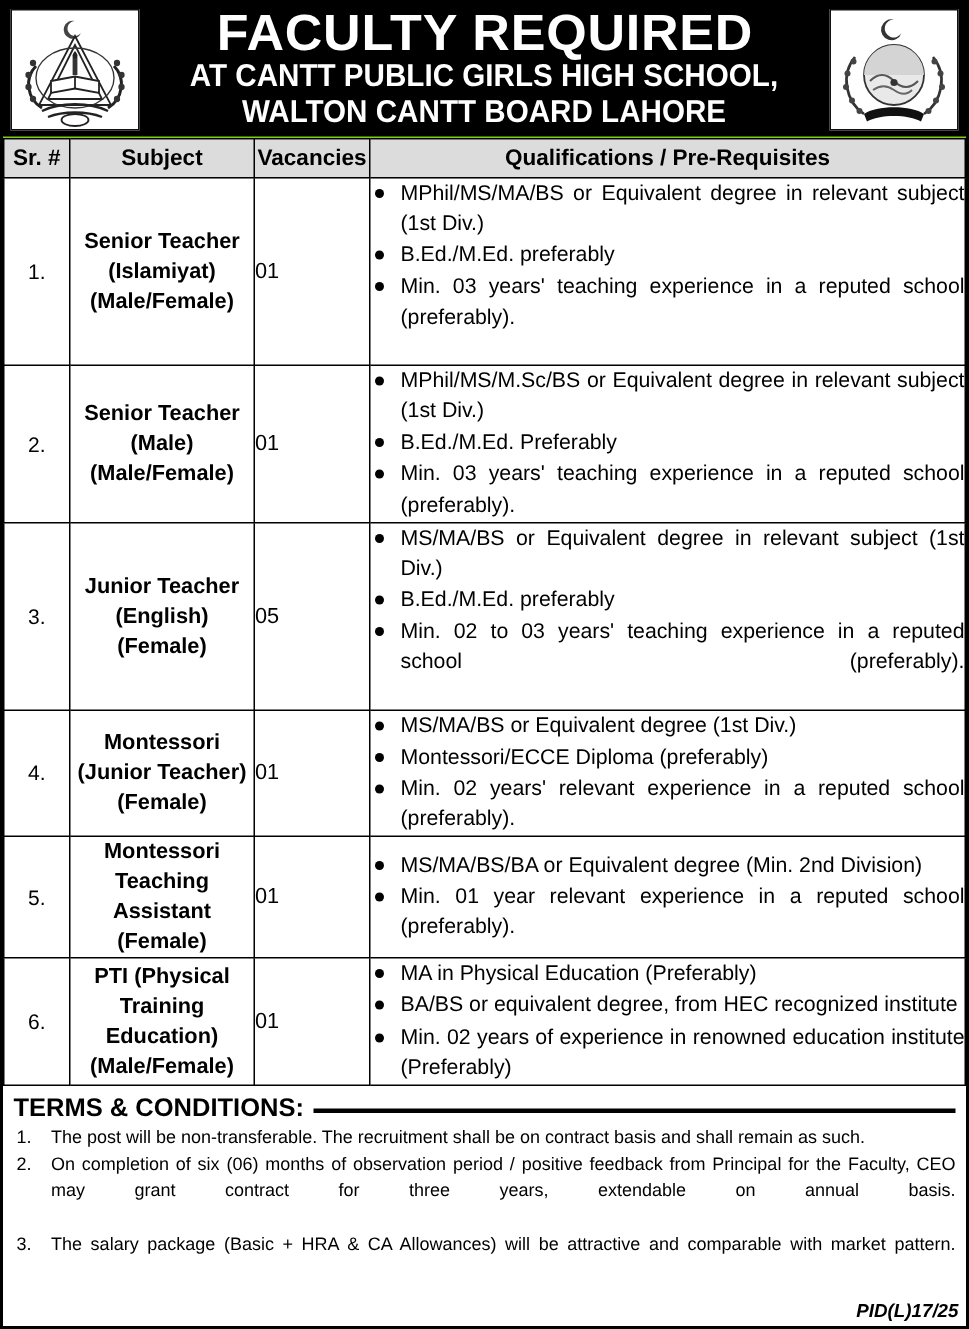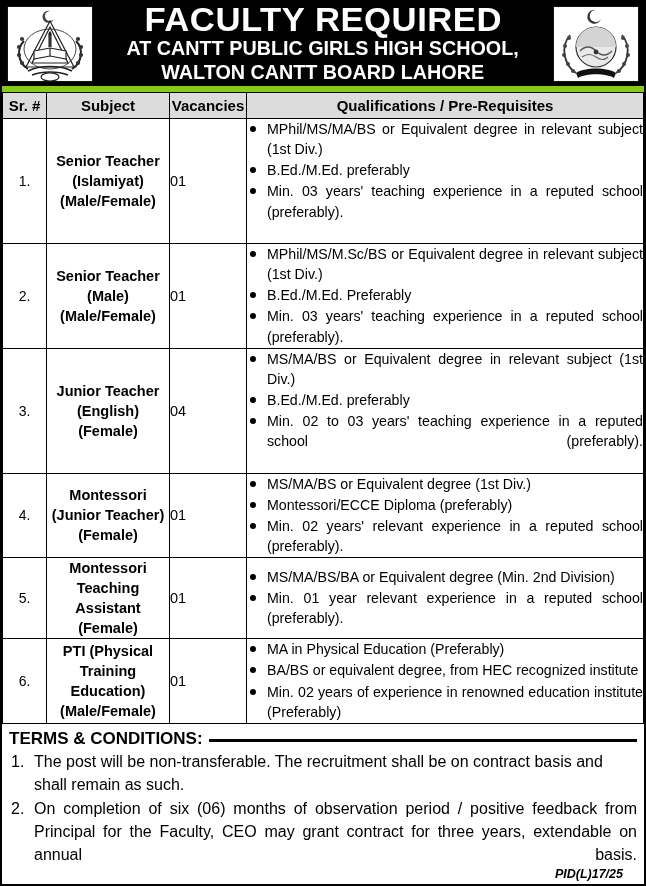--- a/index.html
+++ b/index.html
@@ -23,21 +23,21 @@
     background: #fff;
   }
 
   
   .header {
     display: flex;
     align-items: stretch;
     background: #000;
     height: 90px;
     box-sizing: border-box;
-    border-bottom: 6px solid #84cc16;
+    border-bottom: 1px solid #84cc16;
   }
   .logo-box {
     width: 86px;
     flex: 0 0 86px;
     background: #fff;
     margin: 4px 5px;
     border: 1px solid #111;
     box-sizing: border-box;
     display: flex;
     align-items: center;
@@ -166,41 +166,41 @@
   ol.terms-list {
     margin: 1px 0 0 0;
     padding: 0;
     list-style: none;
     counter-reset: term;
   }
   ol.terms-list li {
     counter-increment: term;
     position: relative;
     padding-left: 25px;
-    font-size: 16px;
+    font-size: 12px;
     line-height: 1.44;
     margin-bottom: 1px;
   }
   ol.terms-list li::before {
     content: counter(term) ".";
     position: absolute;
     left: 2px;
     top: 0;
     width: 18px;
     text-align: left;
   }
   .t-justify { text-align: justify; }
   .t-justify::after {
     content: "";
     display: inline-block;
     width: 100%;
   }
   .pid {
     position: absolute;
-    right: 21px;
+    right: 5px;
     bottom: 3px;
     font-size: 12.5px;
     font-weight: bold;
     font-style: italic;
   }
 </style>
 </head>
 <body>
 
 <div class="page">
@@ -317,21 +317,21 @@
         </td>
       </tr>
 
       <tr>
         <td class="sr">3.</td>
         <td class="subject">
           <div>Junior Teacher</div>
           <div>(English)</div>
           <div>(Female)</div>
         </td>
-        <td class="vacancies">04</td>
+        <td class="vacancies">05</td>
         <td class="quals">
           <ul class="qual-list">
             <li>MS/MA/BS or Equivalent degree in relevant subject (1st Div.)</li>
             <li>B.Ed./M.Ed. preferably</li>
             <li class="justify-full">Min. 02 to 03 years' teaching experience in a reputed school (preferably).</li>
           </ul>
         </td>
       </tr>
 
       <tr>

